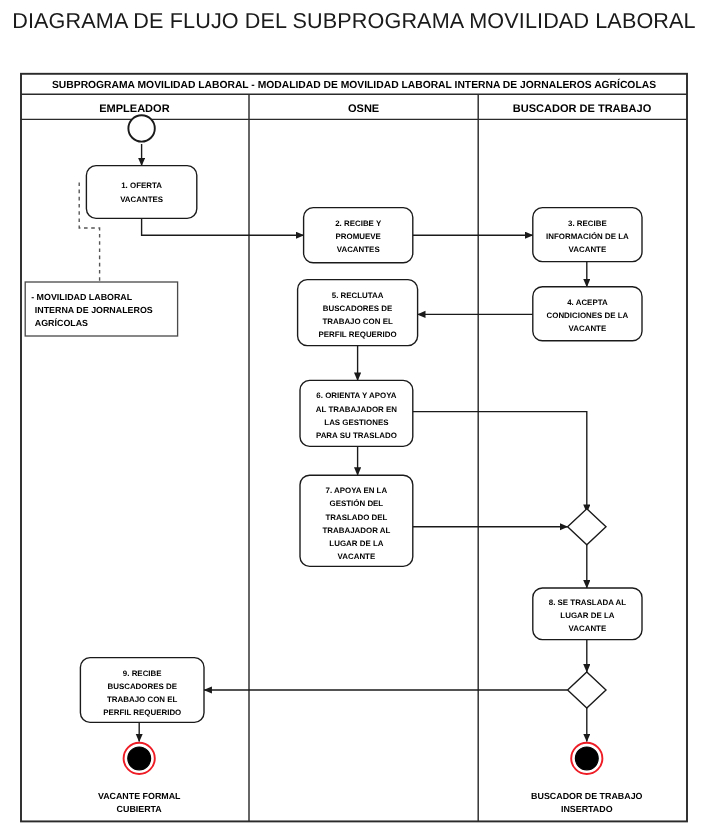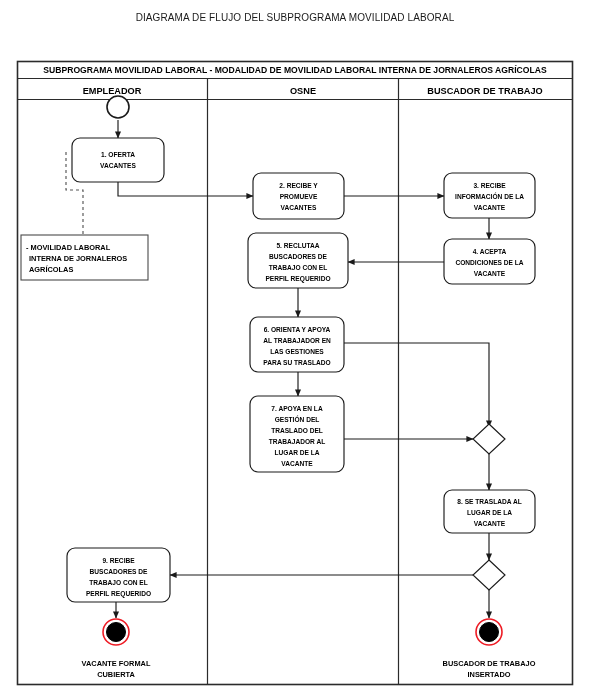--- a/index.html
+++ b/index.html
@@ -20,21 +20,21 @@
     height: 696px;
   }
   .title-block {
     position: absolute;
     top: 8px;
     left: 0;
     width: 590px;
     text-align: center;
   }
   .title-line {
-    font-size: 10px;
+    font-size: 18px;
     line-height: 19px;
     letter-spacing: 0.1px;
     color: #1a1a1a;
     white-space: nowrap;
   }
   svg#diagram {
     position: absolute;
     top: 0;
     left: 0;
   }

